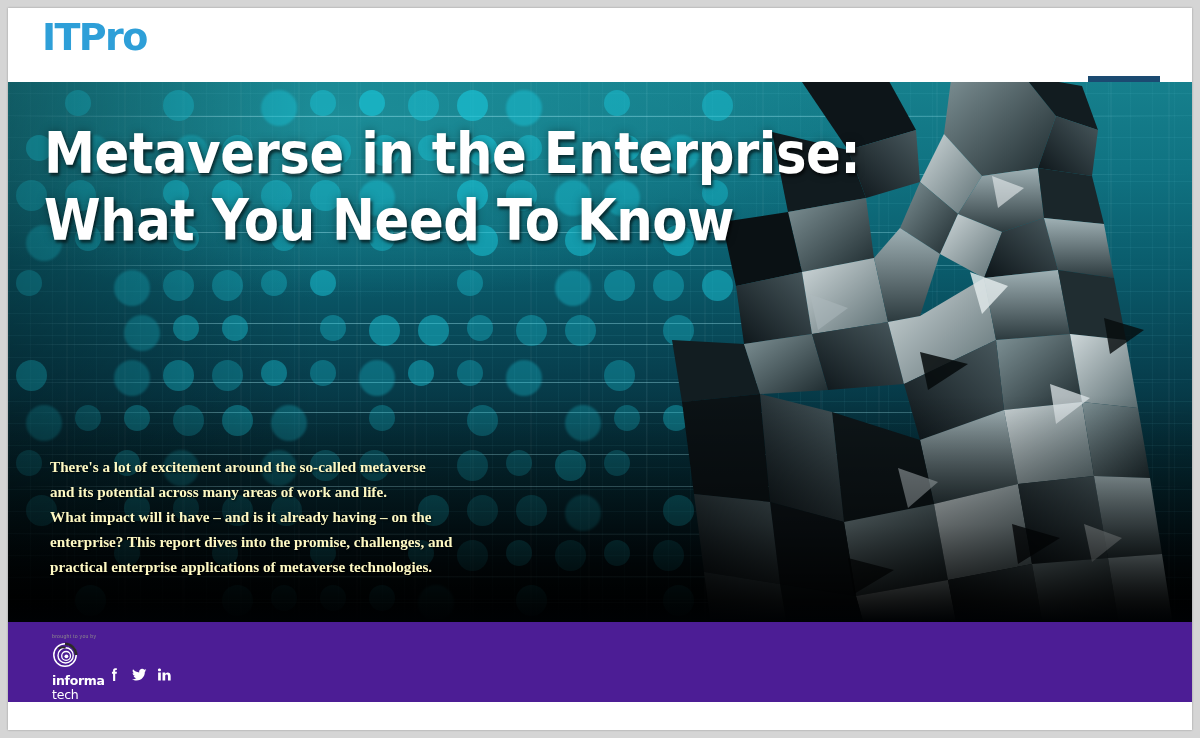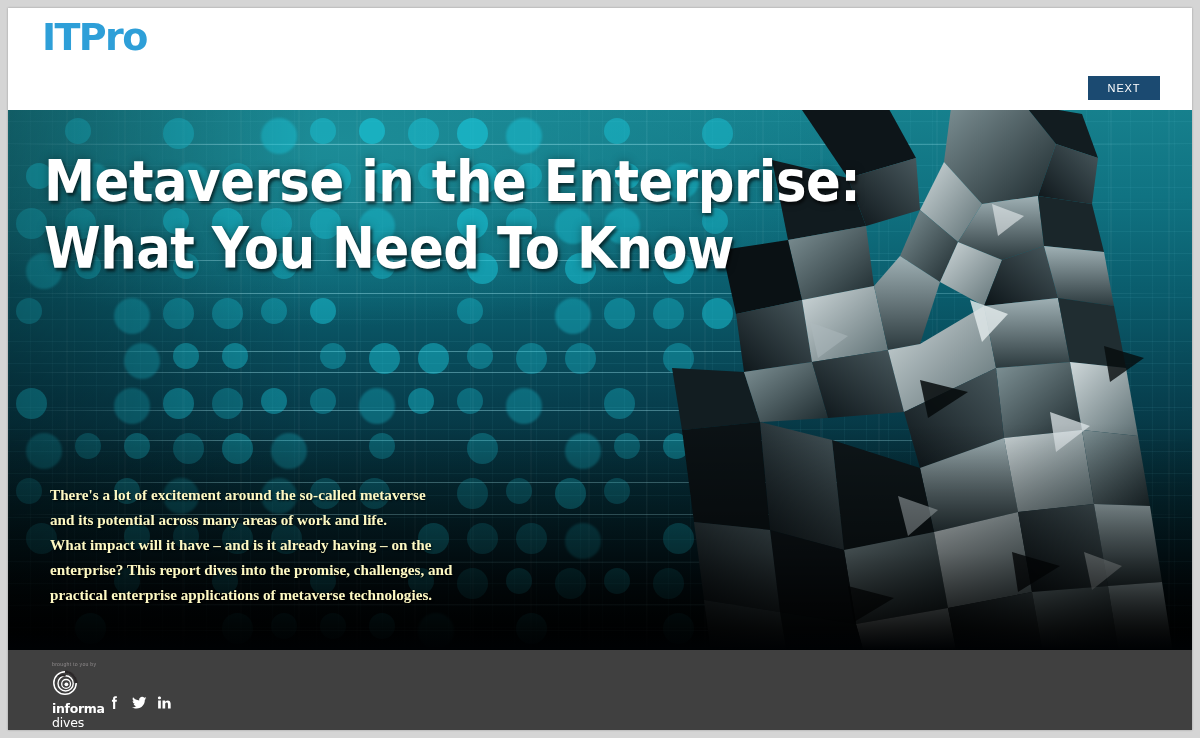--- a/index.html
+++ b/index.html
@@ -28,21 +28,21 @@
     width: 1184px;
     height: 722px;
     background: #ffffff;
     overflow: hidden;
     box-shadow: 0 0 2px rgba(0,0,0,.30);
   }
 
   
   .header {
     position: relative;
-    height: 102px;
+    height: 74px;
     background: #ffffff;
   }
 
   .logo {
     position: absolute;
     left: 34px;
     top: 12px;
     line-height: .92;
     user-select: none;
   }
@@ -209,21 +209,21 @@
     font-size: 15.2px;
     line-height: 25px;
     text-shadow: 1px 1px 2px rgba(0,0,0,.75);
     white-space: pre-line;
   }
 
   
   .footer {
     position: relative;
     height: 80px;
-    background: #404040;
+    background: #4c1d95;
     display: flex;
     align-items: center;
   }
 
   .brought-block {
     position: absolute;
     left: 44px;
     top: 12px;
     width: 72px;
   }
@@ -544,21 +544,21 @@
             <circle cx="13" cy="13" r="11.2" fill="none" stroke="#ffffff" stroke-width="1.5"></circle>
             <circle cx="13.6" cy="13.4" r="7.6" fill="none" stroke="#ffffff" stroke-width="1.4"></circle>
             <circle cx="14.1" cy="13.9" r="4.4" fill="none" stroke="#ffffff" stroke-width="1.3"></circle>
             <circle cx="14.4" cy="14.3" r="1.9" fill="#ffffff"></circle>
             <path d="M13 1.8 A11.2 11.2 0 0 1 24.2 13" fill="none" stroke="#2b2829" stroke-width="2.6"></path>
             <path d="M6.6 6.6 A7.6 7.6 0 0 1 13.6 5.8" fill="none" stroke="#2b2829" stroke-width="2.2"></path>
           </svg>
         </span>
 
         <div class="informa-word">informa</div>
-        <div class="informa-sub">dives</div>
+        <div class="informa-sub">tech</div>
       </div>
 
       <div class="social">
         <a>
           <svg width="17" height="17" viewBox="0 0 24 24" aria-hidden="true">
             <path fill="#ffffff" d="M15.4 8.2h-2.5V6.6c0-.7.5-.9.8-.9h1.6V3.1L13.1 3c-2.5 0-3.1 1.9-3.1 3.1v2.1H8.4v2.7H10V21h3v-10.2h2.1l.3-2.6z"></path>
           </svg>
         </a>
         <a>
           <svg width="17" height="17" viewBox="0 0 24 24" aria-hidden="true">

